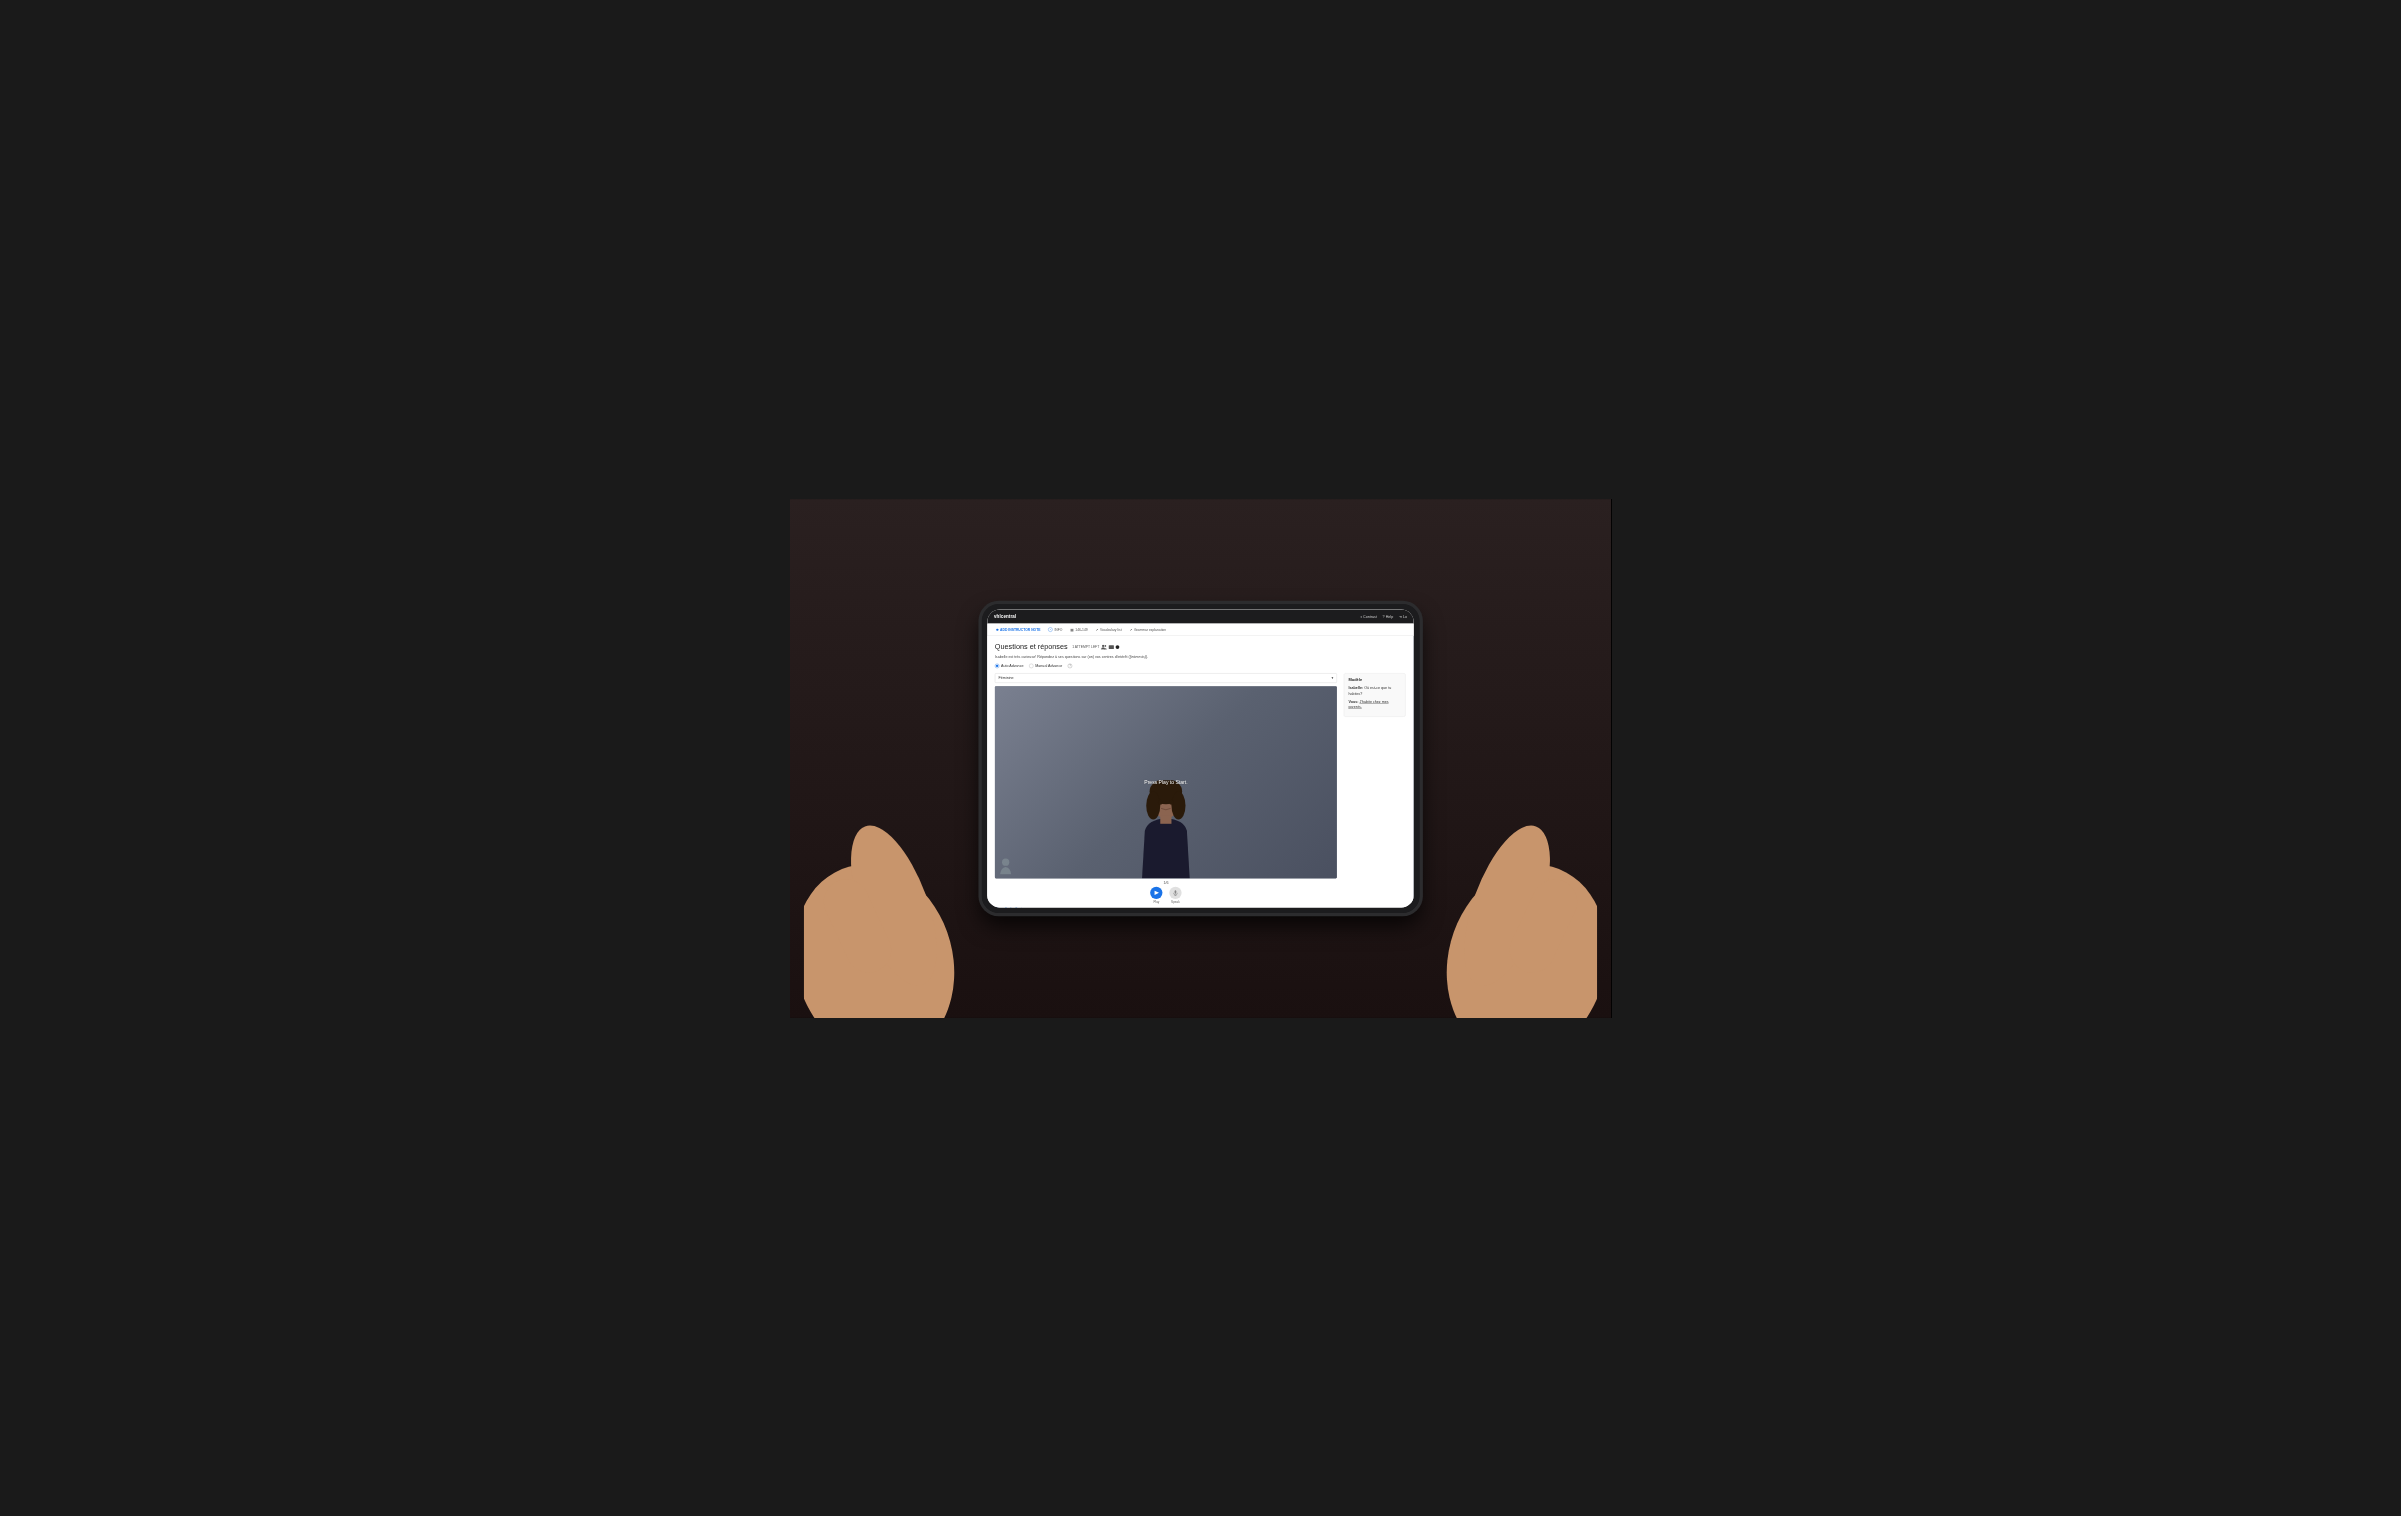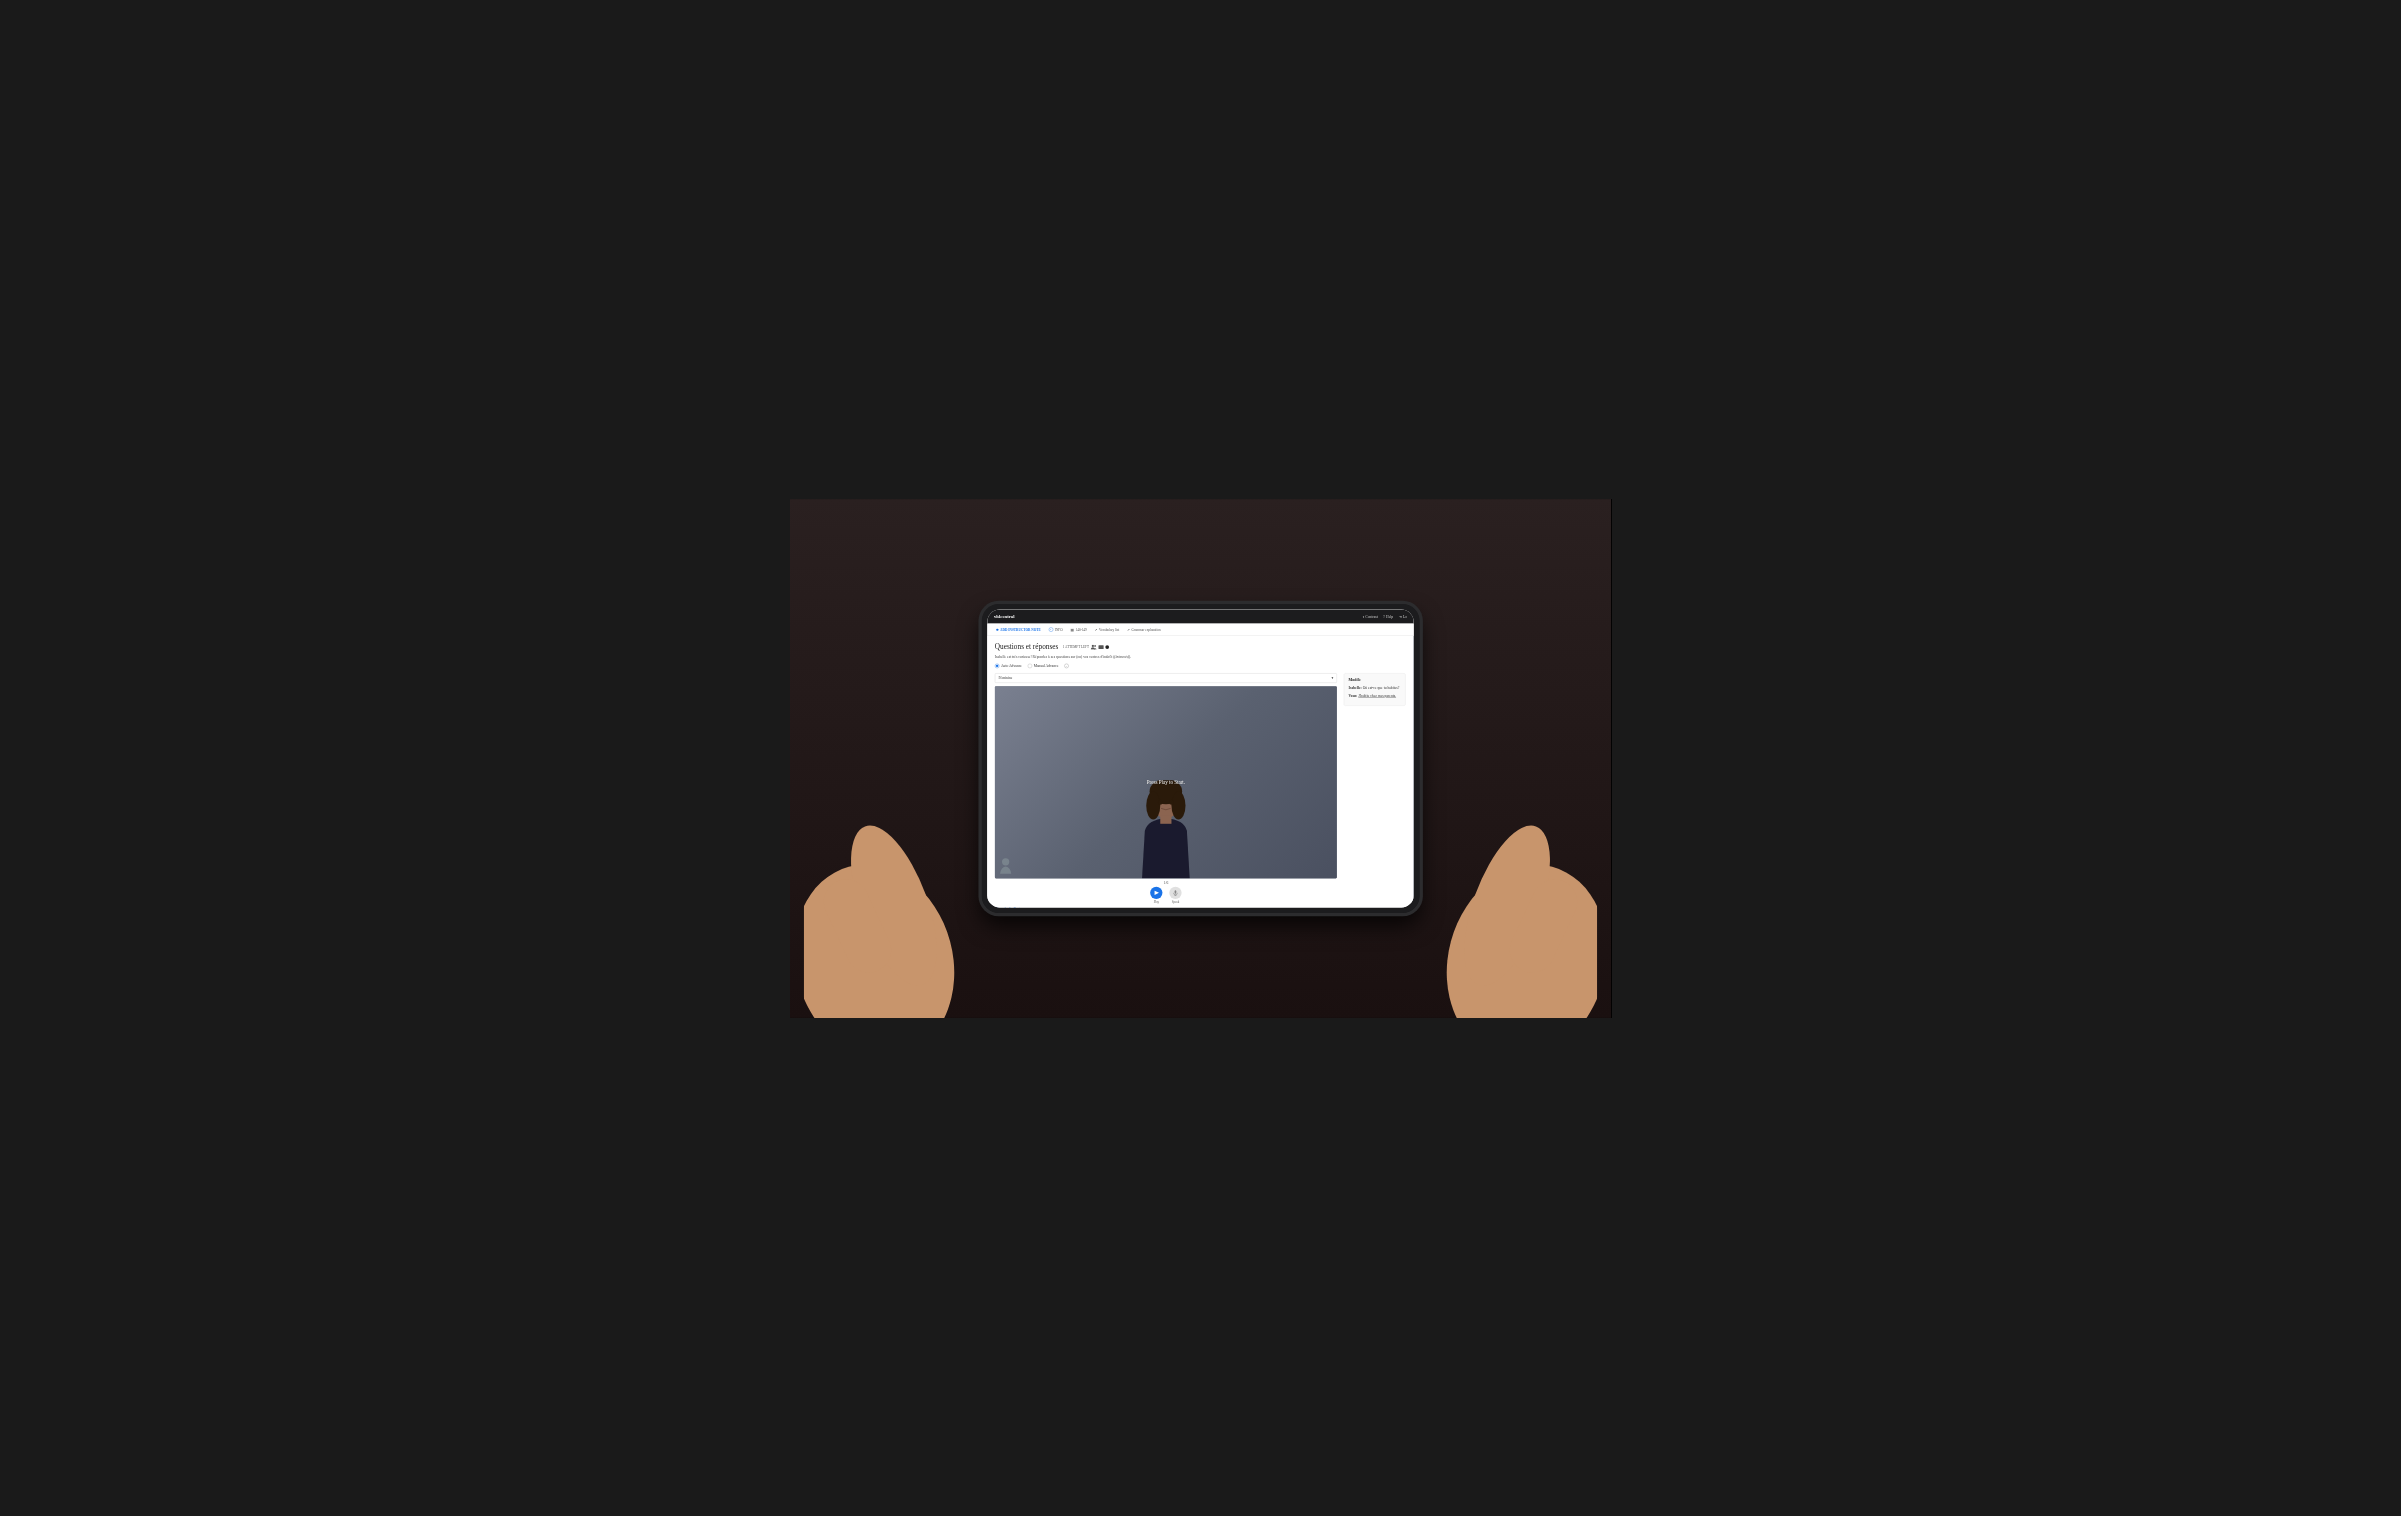--- a/index.html
+++ b/index.html
@@ -13,21 +13,20 @@
       overflow: hidden;
     }
 
     .scene {
       position: relative;
       width: 2378px;
       height: 1517px;
       display: flex;
       justify-content: center;
       align-items: center;
-      font-family: Liberation Serif, serif;
     }
 
     
     .tablet {
       position: relative;
       width: 1280px;
       height: 903px;
       background: #1c1c1e;
       border-radius: 49px;
       box-shadow: 0 0 0 9.8px #2c2c2e, 0 33px 66px rgba(0,0,0,0.8);

